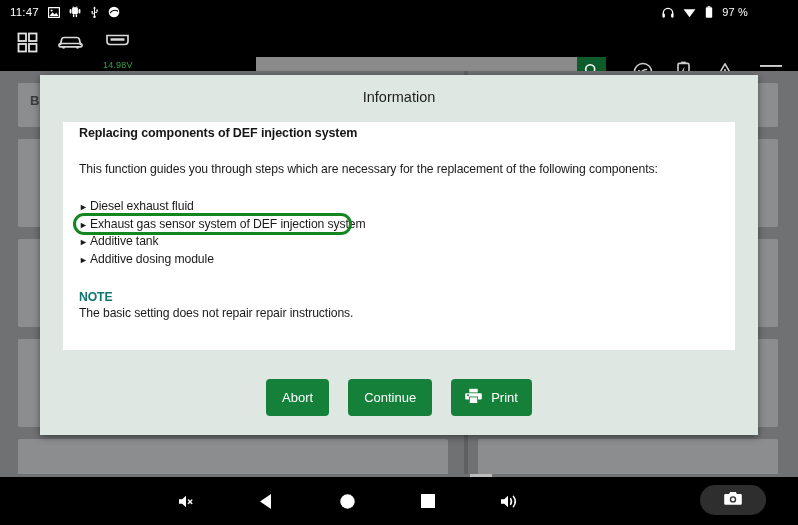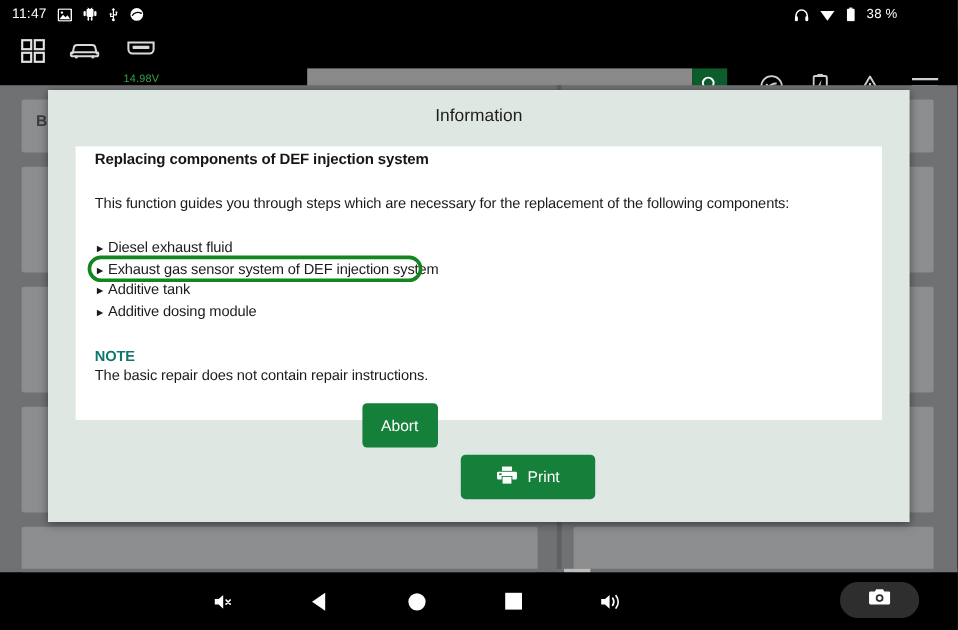--- a/index.html
+++ b/index.html
@@ -264,21 +264,21 @@
     border-radius: 4px;
     font-size: 13px;
     font-family: "Liberation Sans", sans-serif;
     cursor: pointer;
     padding: 0 16px;
     display: flex;
     align-items: center;
     justify-content: center;
     gap: 9px;
   }
-  .btn-print { padding: 0 30px; margin-top: 43px; }
+  .btn-print { padding: 0 14px; }
 
   
   .nav-bar {
     position: absolute;
     left: 0;
     bottom: 0;
     width: 798px;
     height: 48px;
     background: #000000;
     display: flex;
@@ -378,21 +378,21 @@
         <svg width="13" height="11" viewBox="0 0 13 11">
             <path d="M0.6 2.2 L12.4 2.2 L6.5 10.3 Z" fill="#fff"></path>
           </svg>
       </span>
       <span class="sico">
         <svg width="8" height="12" viewBox="0 0 8 12">
             <rect x="2.6" y="0.2" width="2.8" height="1.2" fill="#fff"></rect>
             <rect x="0.8" y="1.3" width="6.4" height="10.4" rx="0.8" fill="#fff"></rect>
           </svg>
       </span>
-      <span class="status-battery-text">38 %</span>
+      <span class="status-battery-text">97 %</span>
     </div>
   </div>
 
   <div class="toolbar">
     <div class="tb-left">
       <div class="tb-icon">
         <svg width="21" height="21" viewBox="0 0 21 21">
             <rect x="1.5" y="1.5" width="7.5" height="7.5" fill="none" stroke="#e3e3e3" stroke-width="1.8"></rect>
             <rect x="12" y="1.5" width="7.5" height="7.5" fill="none" stroke="#e3e3e3" stroke-width="1.8"></rect>
             <rect x="1.5" y="12" width="7.5" height="7.5" fill="none" stroke="#e3e3e3" stroke-width="1.8"></rect>
@@ -501,25 +501,26 @@
           <span class="marker">►</span>
           <span>Additive tank</span>
         </li>
         <li>
           <span class="marker">►</span>
           <span>Additive dosing module</span>
         </li>
       </ul>
 
       <div class="note-head">NOTE</div>
-      <div class="note-body">The basic repair does not contain repair instructions.</div>
+      <div class="note-body">The basic setting does not repair repair instructions.</div>
     </div>
 
     <div class="dialog-actions">
       <button class="btn">Abort</button>
+      <button class="btn">Continue</button>
       <button class="btn btn-print">
         <span>
           <svg width="17" height="16" viewBox="0 0 17 16">
               <rect x="4.3" y="0.8" width="8.4" height="3.6" fill="#fff"></rect>
               <path d="M1.2 5.2 H15.8 A1 1 0 0 1 16.8 6.2 V10.6 A1 1 0 0 1 15.8 11.6 H13 V8.6 H4 V11.6 H1.2 A1 1 0 0 1 0.2 10.6 V6.2 A1 1 0 0 1 1.2 5.2 Z" fill="#fff"></path>
               <rect x="4.8" y="9.4" width="7.4" height="5.6" fill="#fff"></rect>
               <rect x="2" y="6.4" width="2" height="1.5" fill="#14803a"></rect>
             </svg>
         </span>
         <span>Print</span>

